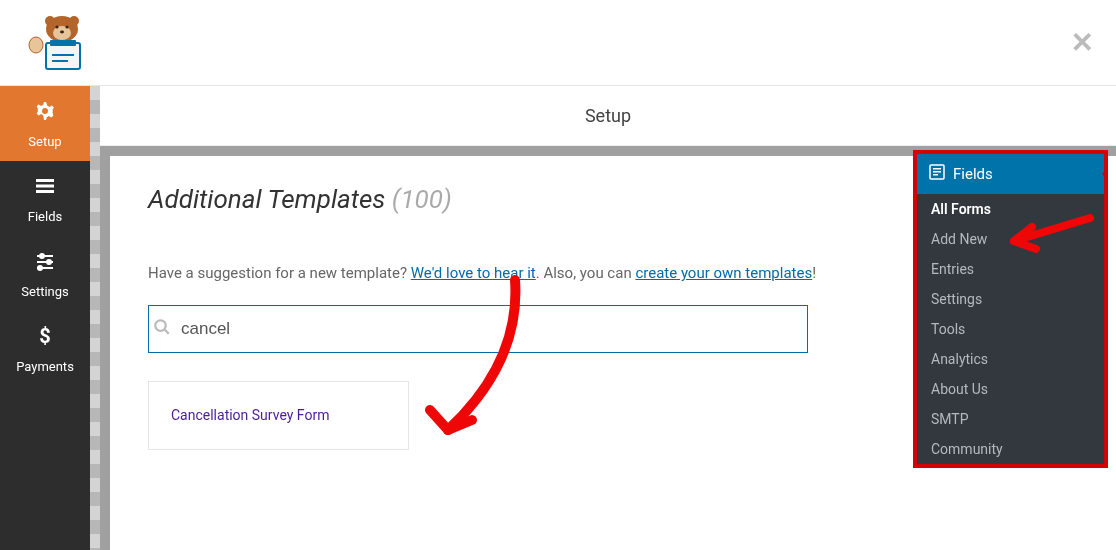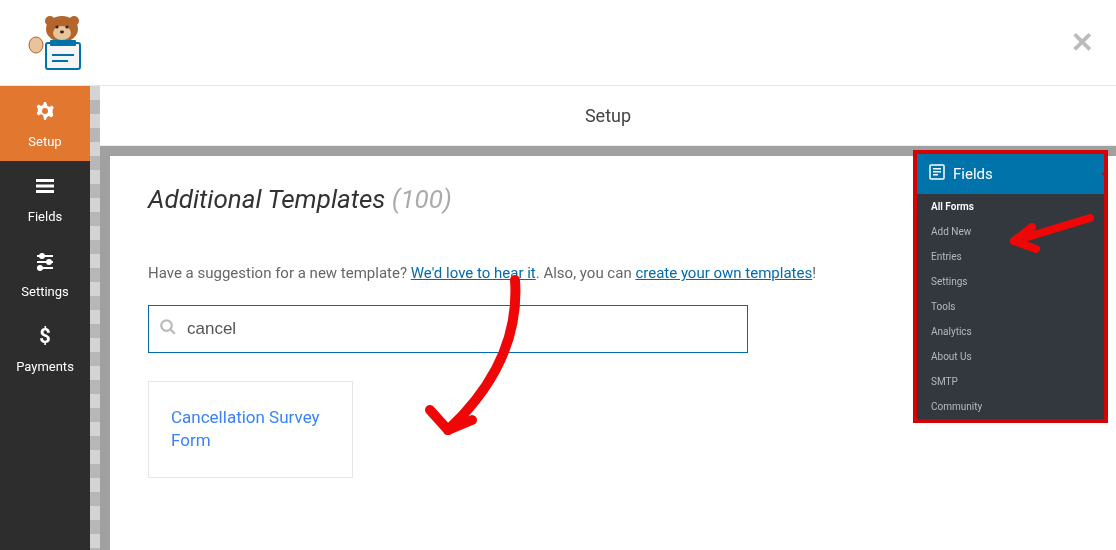--- a/index.html
+++ b/index.html
@@ -107,42 +107,42 @@
     }
     .suggestion-text a {
       color: #036aab;
       text-decoration: underline;
     }
     .search-wrap {
       border: 1px solid #036aab;
       height: 48px;
       display: flex;
       align-items: center;
-      padding: 0 10px;
+      padding: 0 4px;
       margin-bottom: 28px;
-      width: 600px;
+      width: 660px;
     }
     .search-wrap .search-icon {
       color: #bbb;
       font-size: 18px;
       margin-right: 10px;
     }
     .search-wrap input {
       border: none;
       outline: none;
       font-size: 17px;
       color: #555;
       flex: 1;
     }
     .template-card {
       border: 1px solid #e5e5e5;
-      width: 205px;
+      width: 261px;
       padding: 24px 22px;
-      font-size: 17px;
-      color: #3b82f6;
+      font-size: 14px;
+      color: #4c1d95;
       line-height: 1.4;
     }
     
     .wp-menu {
       position: absolute;
       right: 8px;
       top: 150px;
       width: 195px;
       background: #32383e;
       border: 4px solid #d40303;
@@ -163,21 +163,21 @@
       position: absolute;
       right: -4px;
       top: 14px;
       border-top: 6px solid transparent;
       border-bottom: 6px solid transparent;
       border-right: 6px solid #d40303;
     }
     .wp-menu-item {
       color: #b4b9be;
       padding: 7px 14px;
-      font-size: 10px;
+      font-size: 14px;
       cursor: pointer;
     }
     .wp-menu-item.current {
       color: #fff;
       font-weight: 600;
     }
     .wp-menu-item.highlight {
       color: #d27a32;
     }
     

